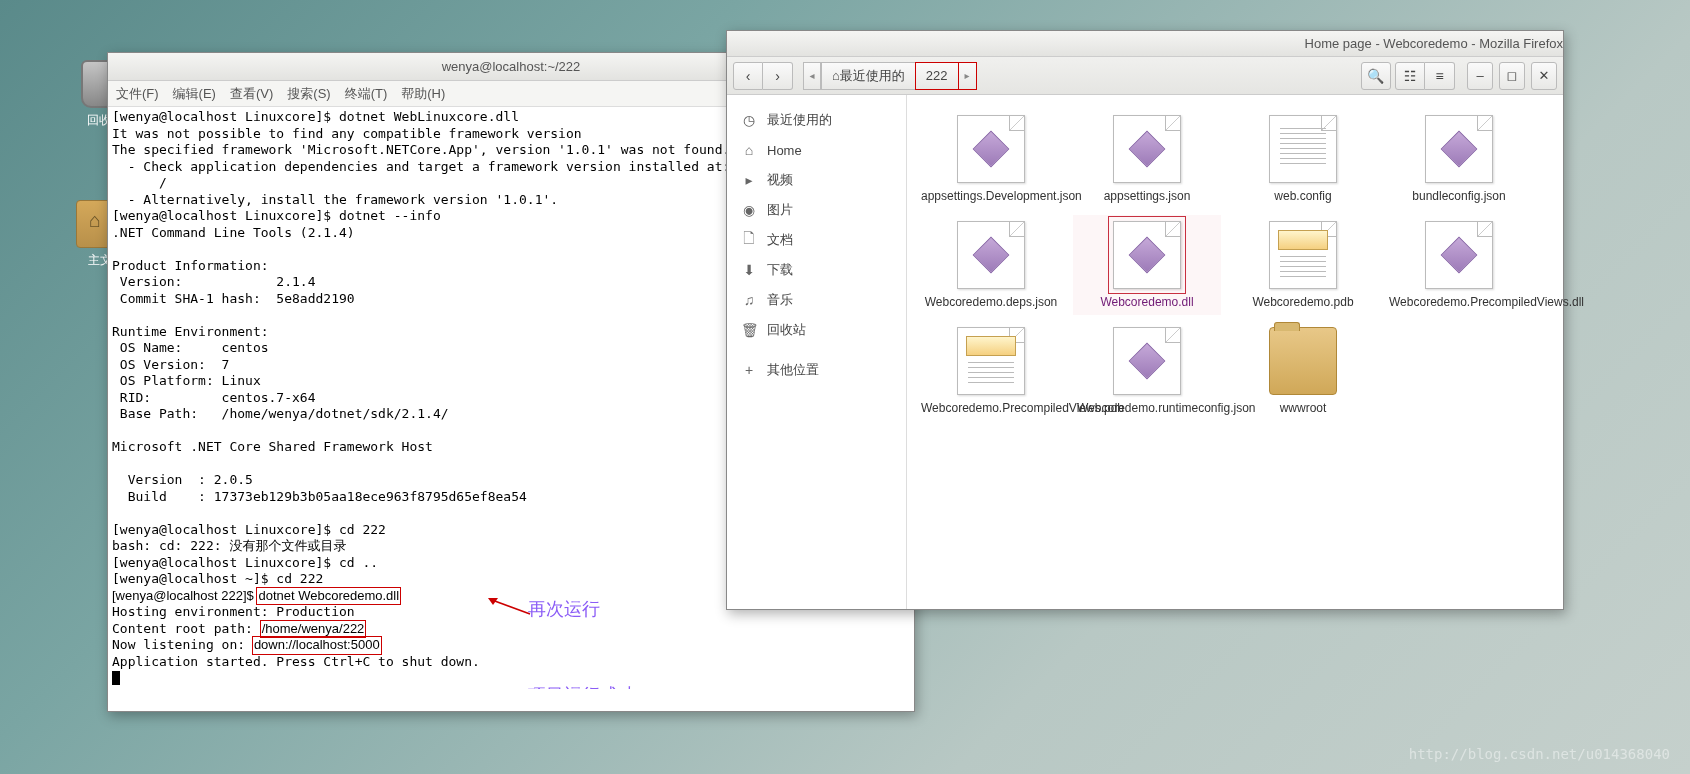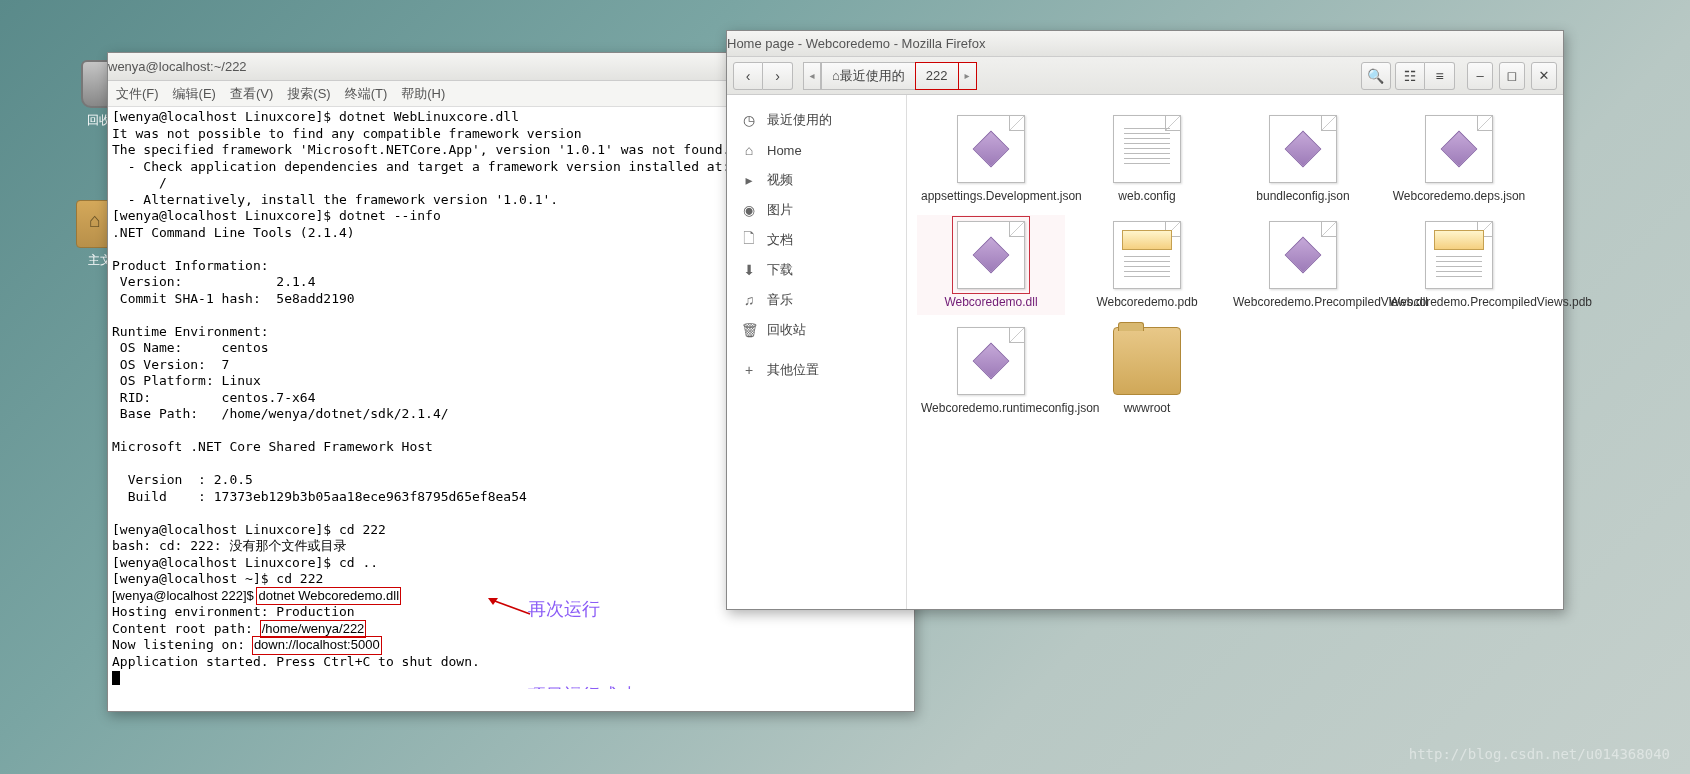--- a/index.html
+++ b/index.html
@@ -5,29 +5,29 @@
 *{box-sizing:border-box;margin:0;padding:0;font-family:sans-serif}
 body{width:1690px;height:774px;background:linear-gradient(135deg,#5a8a8a 0%,#7aa5a3 30%,#b8c8c4 70%,#c5d0cc 100%);position:relative;overflow:hidden}
 .desktop-icon{position:absolute;text-align:center;color:#fff;font-size:12px;width:60px}
 .desktop-icon .ic{width:48px;height:48px;margin:0 auto 4px}
 .trash{left:75px;top:60px}
 .trash .ic{background:linear-gradient(#c5c5c5,#888);border-radius:6px 6px 10px 10px;border:2px solid #777}
 .folder-ic{left:70px;top:200px}
 .folder-ic .ic{background:linear-gradient(#d4a85a,#b8904a);border-radius:4px;border:1px solid #997739;position:relative}
 .folder-ic .ic::before{content:"⌂";position:absolute;left:12px;top:8px;font-size:20px;color:#6b5528}
 .term-win{position:absolute;left:107px;top:52px;width:808px;height:660px;background:#fff;border:1px solid #888;box-shadow:2px 4px 12px rgba(0,0,0,.3)}
-.term-title{background:linear-gradient(#f5f5f3,#e3e3e0);height:28px;border-bottom:1px solid #ccc;text-align:left;font-size:13px;color:#555;line-height:28px}
+.term-title{background:linear-gradient(#f5f5f3,#e3e3e0);height:28px;border-bottom:1px solid #ccc;text-align:center;font-size:13px;color:#555;line-height:28px}
 .term-menu{background:#f5f5f3;height:26px;border-bottom:1px solid #ddd;padding:0 8px;font-size:13px;color:#555;display:flex;gap:14px;align-items:center}
 .term-menu span{cursor:default}
 .term-body{padding:2px 4px;font-family:"DejaVu Sans Mono",monospace;font-size:13px;line-height:16.5px;white-space:pre;color:#000;position:relative;overflow:hidden}
 .cursor{display:inline-block;width:8px;height:14px;background:#000;vertical-align:text-bottom}
 .hl-red{border:1px solid #c00;display:inline-block;padding:0 1px;margin:-1px -1px}
 .anno{position:absolute;color:#8b5cf6;font-size:18px;font-family:sans-serif;white-space:nowrap}
 .fm-win{position:absolute;left:726px;top:30px;width:838px;height:580px;background:#fff;border:1px solid #888;box-shadow:2px 4px 12px rgba(0,0,0,.3)}
-.fm-title{background:linear-gradient(#f5f5f3,#e3e3e0);height:26px;border-bottom:1px solid #ccc;text-align:left;font-size:13px;color:#555;line-height:26px}
+.fm-title{background:linear-gradient(#f5f5f3,#e3e3e0);height:26px;border-bottom:1px solid #ccc;text-align:right;font-size:13px;color:#555;line-height:26px}
 .fm-toolbar{background:linear-gradient(#f0f0ee,#e5e5e2);height:38px;border-bottom:1px solid #ccc;display:flex;align-items:center;padding:0 6px;gap:4px}
 .tb-btn{height:28px;min-width:30px;border:1px solid #bbb;background:linear-gradient(#fafafa,#e8e8e6);border-radius:3px;display:flex;align-items:center;justify-content:center;font-size:14px;color:#444;cursor:default}
 .tb-group{display:flex}
 .tb-group .tb-btn:first-child{border-radius:3px 0 0 3px}
 .tb-group .tb-btn:last-child{border-radius:0 3px 3px 0;border-left:none}
 .breadcrumb{display:flex;align-items:center;gap:0;margin-left:6px}
 .bc-seg{height:28px;border:1px solid #bbb;background:linear-gradient(#fafafa,#e8e8e6);padding:0 10px;display:flex;align-items:center;font-size:13px;color:#444;border-right:none}
 .bc-seg:last-child{border-right:1px solid #bbb}
 .bc-seg.sel{border:1px solid #c00}
 .bc-nav{width:18px;border:1px solid #bbb;background:linear-gradient(#fafafa,#e8e8e6);height:28px;display:flex;align-items:center;justify-content:center;font-size:10px;color:#888}
@@ -183,20 +183,26 @@
         </div>
       </div>
     <div class="fm-content" id="fm-content">
         <div class="file-item">
           <div class="fi-ic doc-ic">
             <div class="gem"></div>
           </div>
           <div class="lbl">appsettings.Development.json</div>
         </div>
         <div class="file-item">
+          <div class="fi-ic doc-ic">
+            <div class="gem"></div>
+          </div>
+          <div class="lbl">appsettings.json</div>
+        </div>
+        <div class="file-item">
           <div class="fi-ic doc-ic txt-lines"></div>
           <div class="lbl">web.config</div>
         </div>
         <div class="file-item">
           <div class="fi-ic doc-ic">
             <div class="gem"></div>
           </div>
           <div class="lbl">bundleconfig.json</div>
         </div>
         <div class="file-item">

